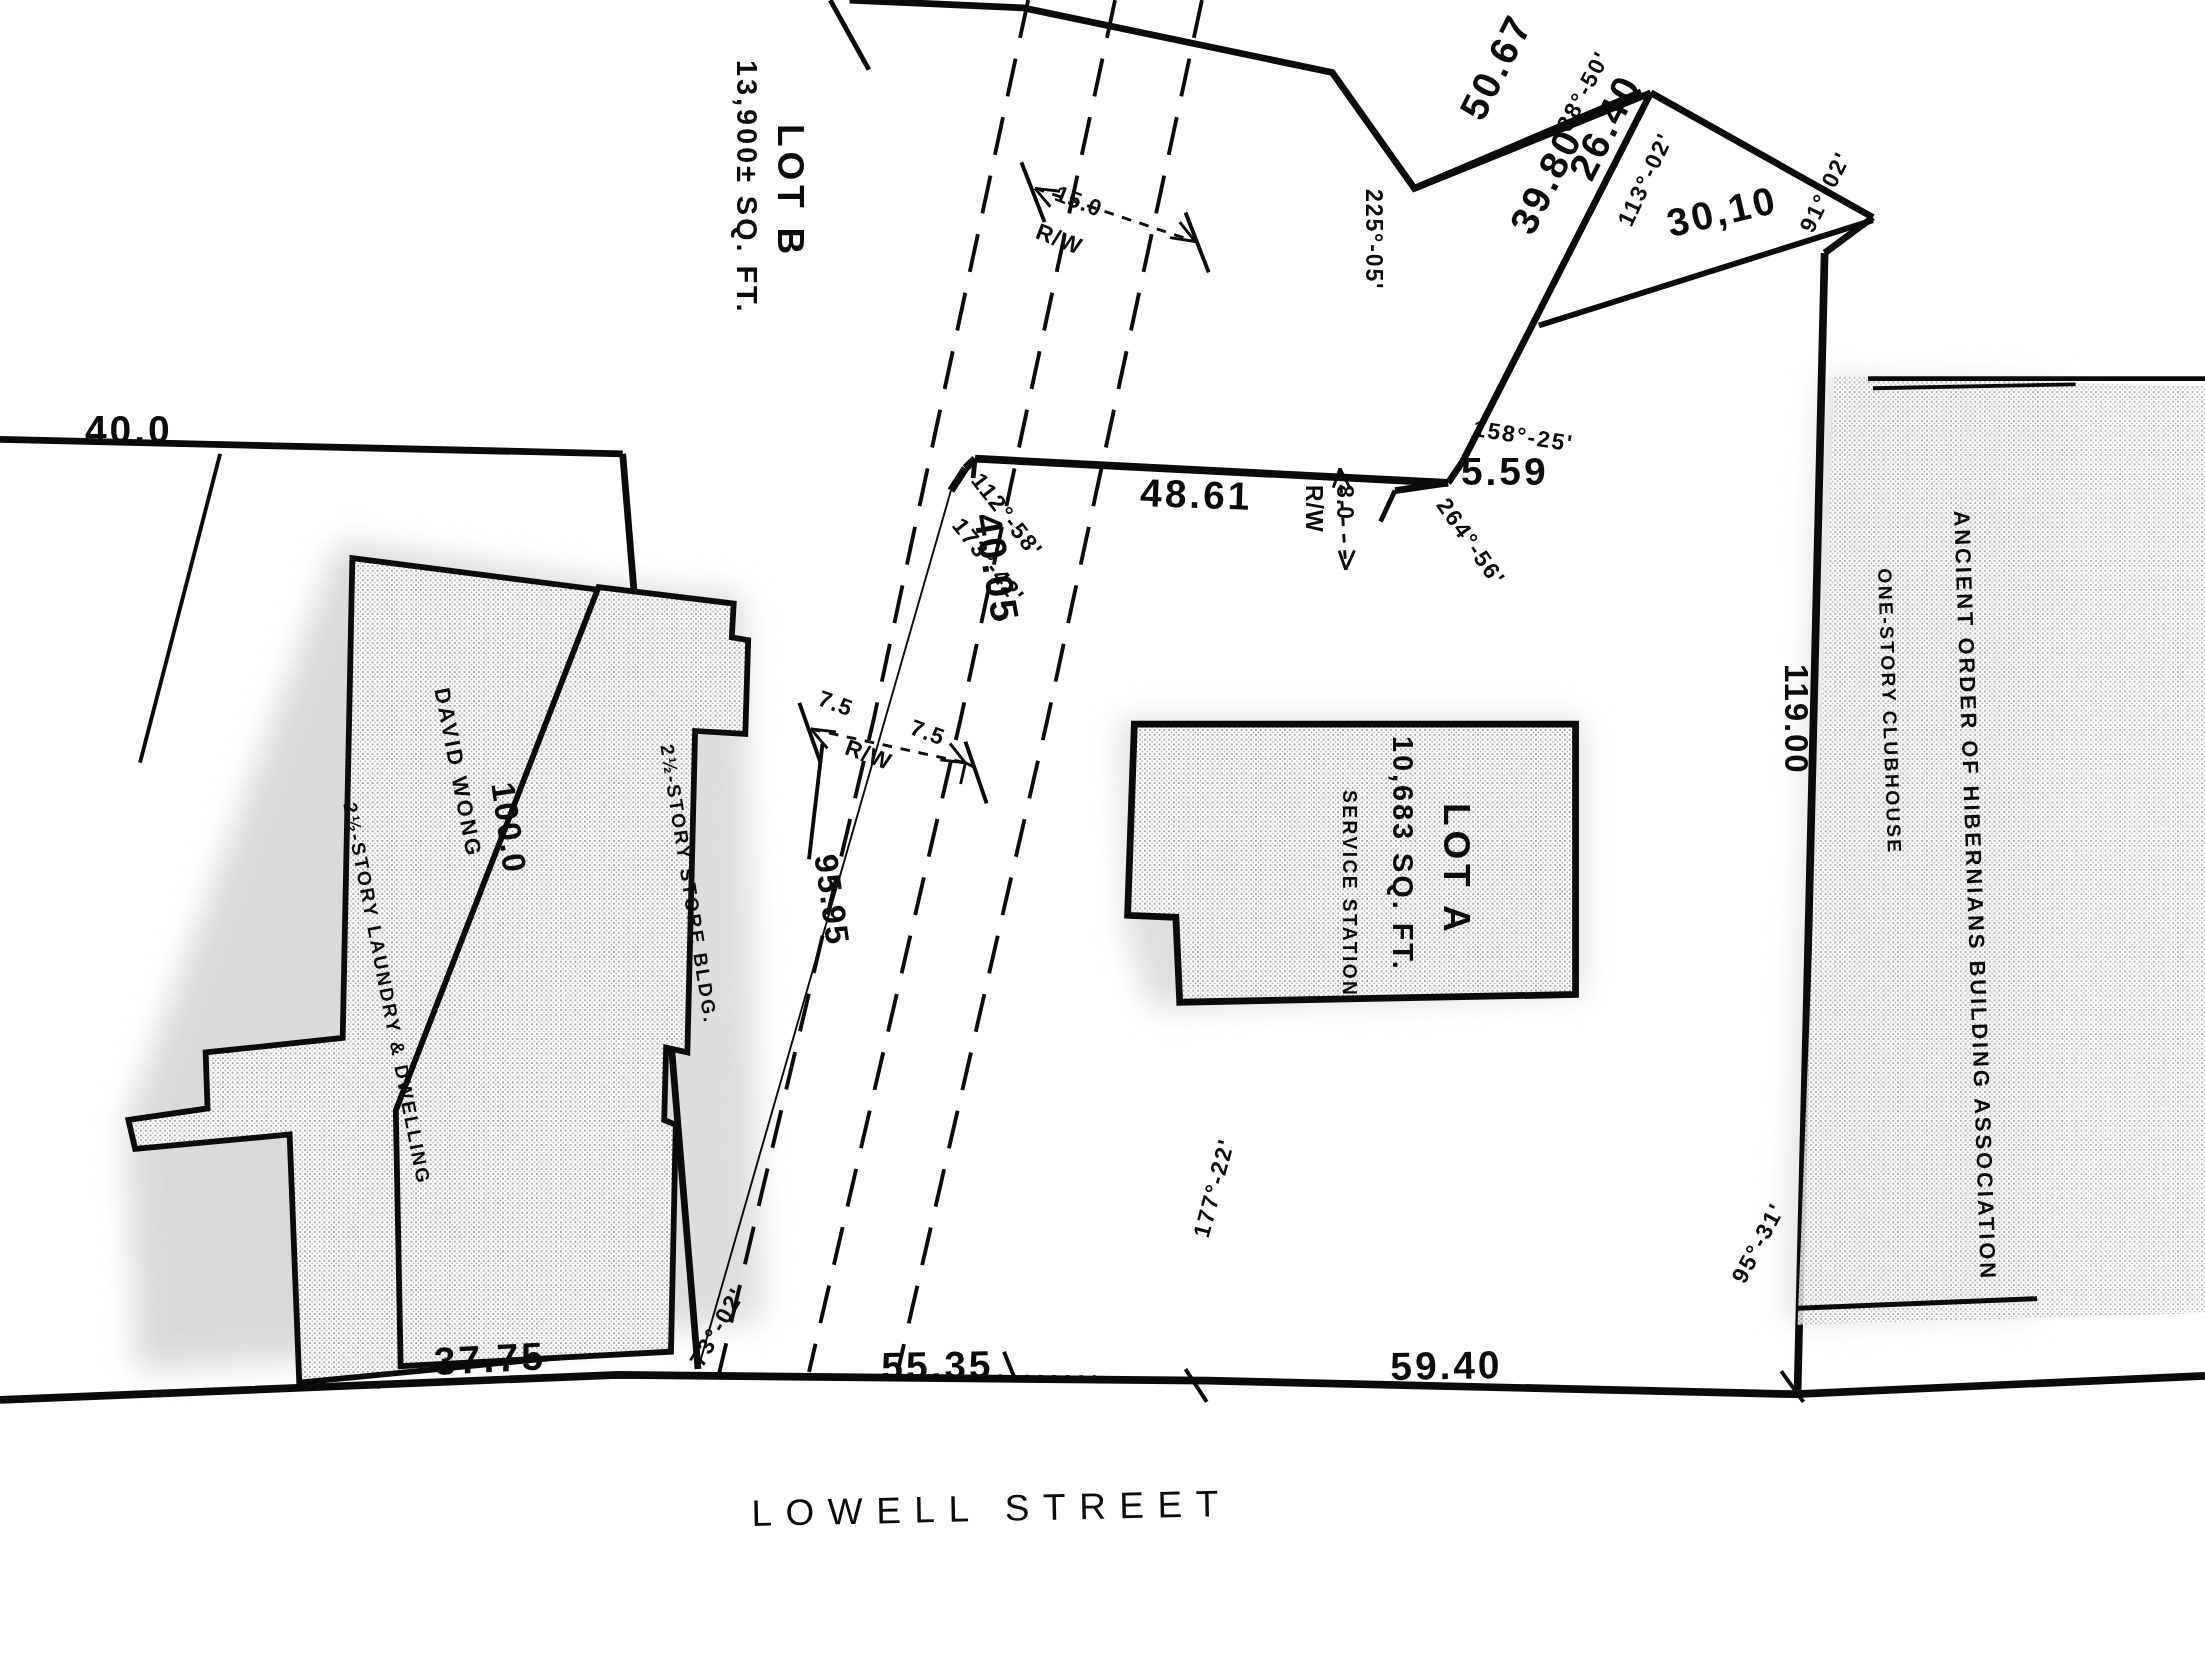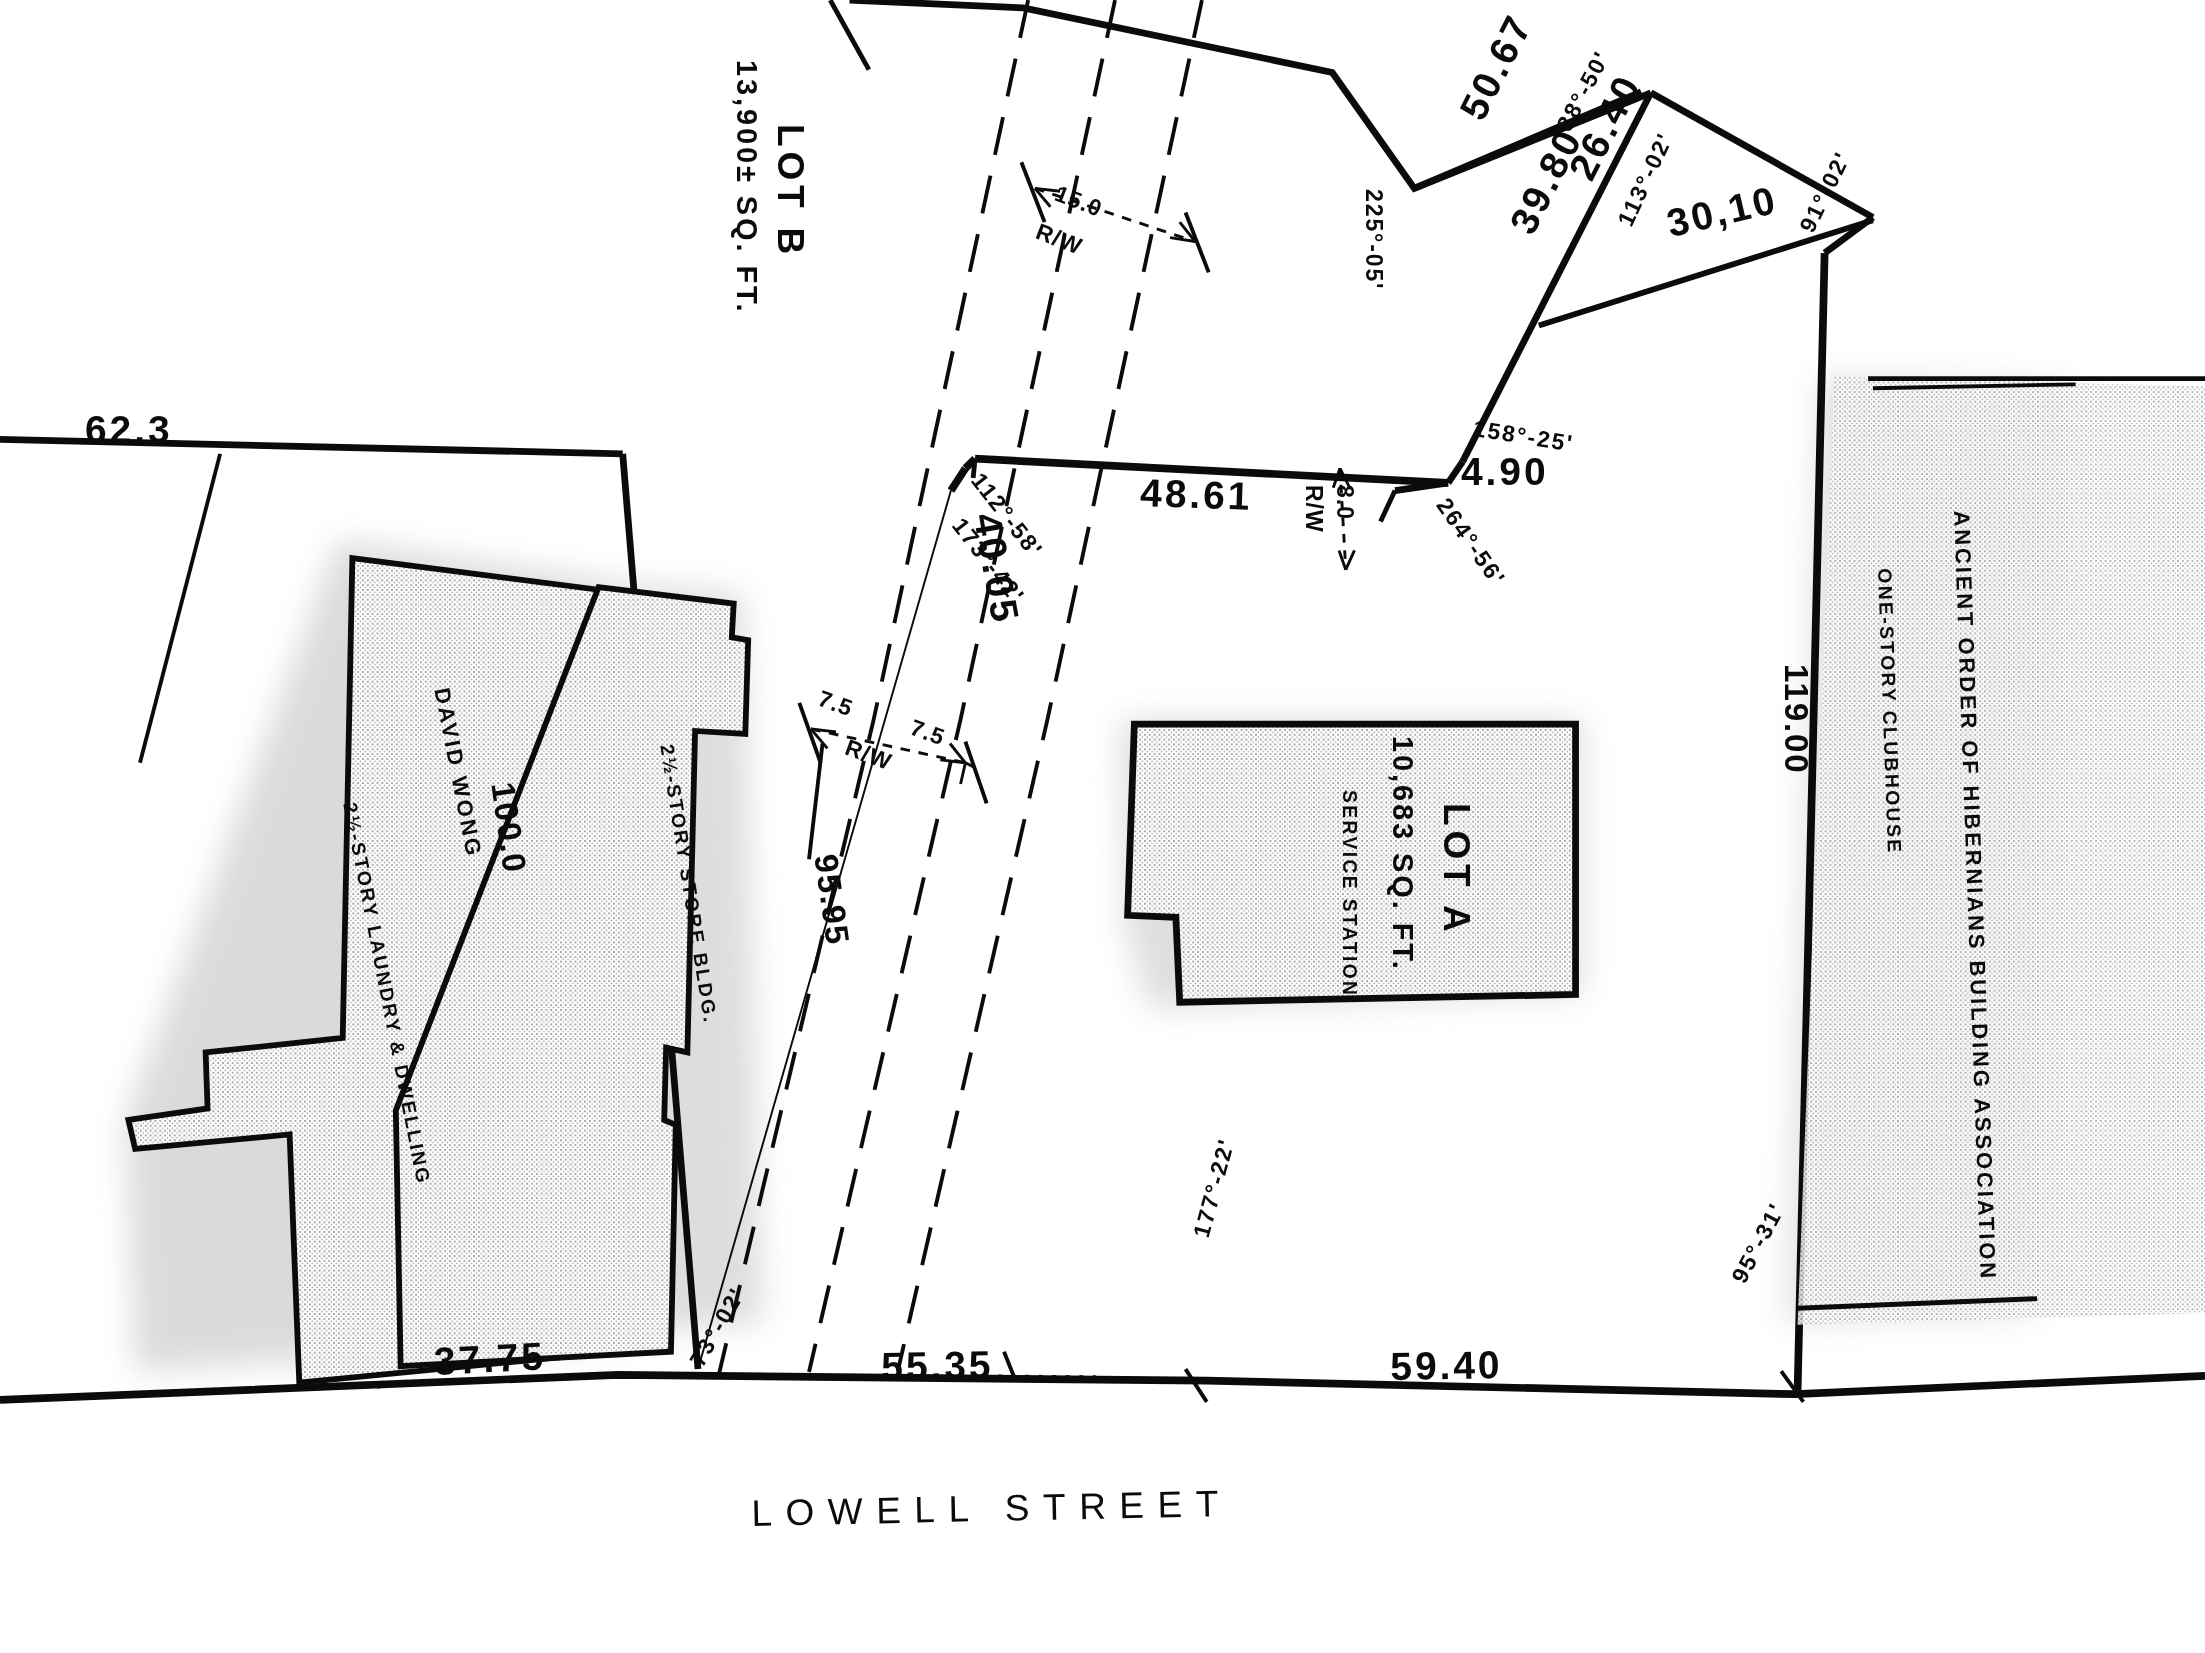--- a/index.html
+++ b/index.html
@@ -190,36 +190,36 @@
 
     <g fill="none" stroke="#0b0b0b" stroke-width="5">
       <path d="M 1010,475 L 1008,495"></path>
       <path d="M 1445,508 L 1430,540"></path>
     </g>
   </svg>
 
   <div class="lbl lot" style="left:809px; top:124px; transform:rotate(90deg);">LOT B</div>
   <div class="lbl lotsq" style="left:761px; top:60px; transform:rotate(90deg);">13,900± SQ. FT.</div>
 
-  <div class="lbl dim-lg" style="left:85px; top:410px;">62.3</div>
+  <div class="lbl dim-lg" style="left:85px; top:410px;">40.0</div>
 
   <div class="lbl rw" style="left:1060px; top:182px; transform:rotate(21deg);">15.0</div>
   <div class="lbl rw" style="left:1041px; top:220px; transform:rotate(21deg);">R/W</div>
 
   <div class="lbl bear" style="left:1385px; top:189px; transform:rotate(90deg);">225°-05'</div>
   <div class="lbl dim-lg" style="left:1453px; top:108px; transform:rotate(-63deg);">50.67</div>
   <div class="lbl bear" style="left:1553px; top:124px; transform:rotate(-62deg);">38°-50'</div>
   <div class="lbl dim-lg" style="left:1503px; top:222px; transform:rotate(-63deg);">39.80</div>
   <div class="lbl dim-lg" style="left:1562px; top:168px; transform:rotate(-63deg);">26.40</div>
   <div class="lbl bear" style="left:1614px; top:220px; transform:rotate(-65deg);">113°-02'</div>
   <div class="lbl dim-lg" style="left:1663px; top:205px; transform:rotate(-13deg);">30,10</div>
   <div class="lbl bear" style="left:1796px; top:226px; transform:rotate(-64deg);">91°-02'</div>
 
   <div class="lbl bear" style="left:1475px; top:417px; transform:rotate(9deg);">158°-25'</div>
-  <div class="lbl dim-lg" style="left:1461px; top:452px;">4.90</div>
+  <div class="lbl dim-lg" style="left:1461px; top:452px;">5.59</div>
   <div class="lbl bear" style="left:1451px; top:494px; transform:rotate(55deg);">264°-56'</div>
 
   <div class="lbl dim-lg" style="left:1141px; top:473px; transform:rotate(2deg);">48.61</div>
   <div class="lbl rw" style="left:1356px; top:485px; transform:rotate(90deg);">8.0</div>
   <div class="lbl rw" style="left:1325px; top:485px; transform:rotate(90deg);">R/W</div>
 
   <div class="lbl dim-lg" style="left:1006px; top:510px; transform:rotate(80deg);">40.05</div>
   <div class="lbl bear" style="left:985px; top:469px; transform:rotate(52deg);">112°-58'</div>
   <div class="lbl bear" style="left:966px; top:514px; transform:rotate(52deg);">173°-42'</div>
 

